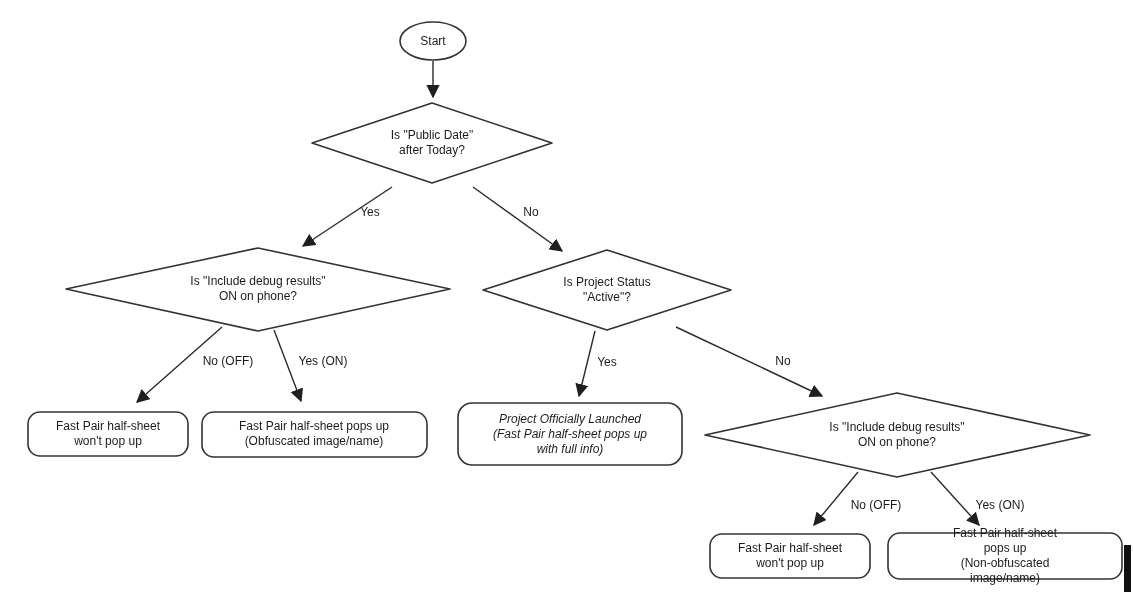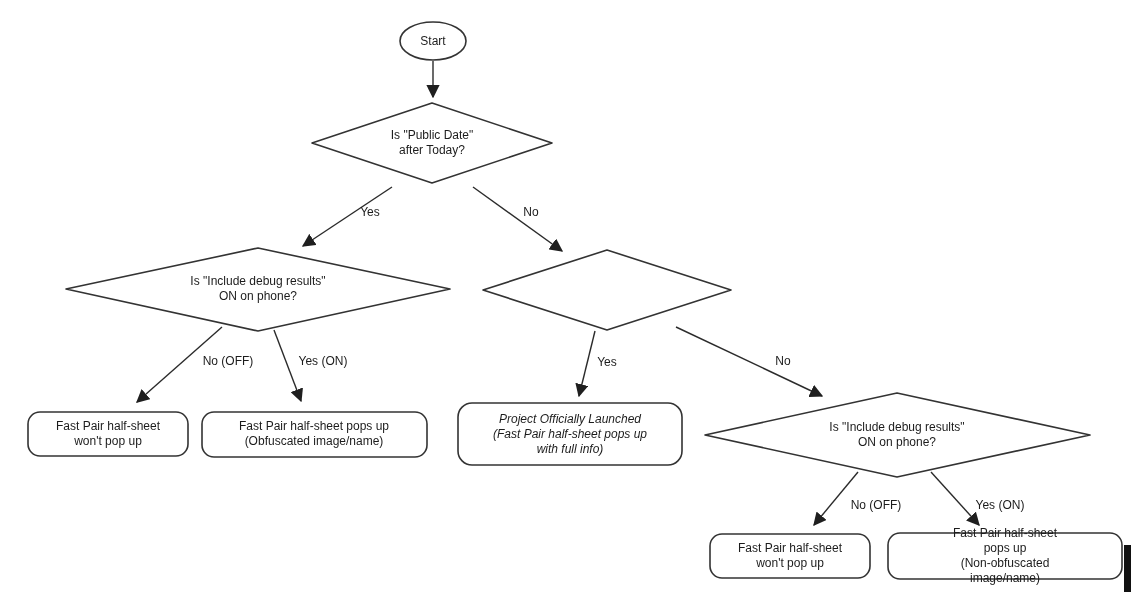--- a/index.html
+++ b/index.html
@@ -89,20 +89,22 @@
   </svg>
 
   <div class="lbl" style="left:433px; top:41px;">Start</div>
 
   <div class="lbl" style="left:432px; top:143px;">Is "Public Date"
 after Today?</div>
 
   <div class="lbl" style="left:258px; top:289px;">Is "Include debug results"
 ON on phone?</div>
 
+  <div class="lbl" style="left:607px; top:290px;">Is Project Status
+"Active"?</div>
 
   <div class="lbl" style="left:897px; top:435px;">Is "Include debug results"
 ON on phone?</div>
 
   <div class="lbl" style="left:108px; top:434px;">Fast Pair half-sheet
 won't pop up</div>
 
   <div class="lbl" style="left:314px; top:434px;">Fast Pair half-sheet pops up
 (Obfuscated image/name)</div>
 

